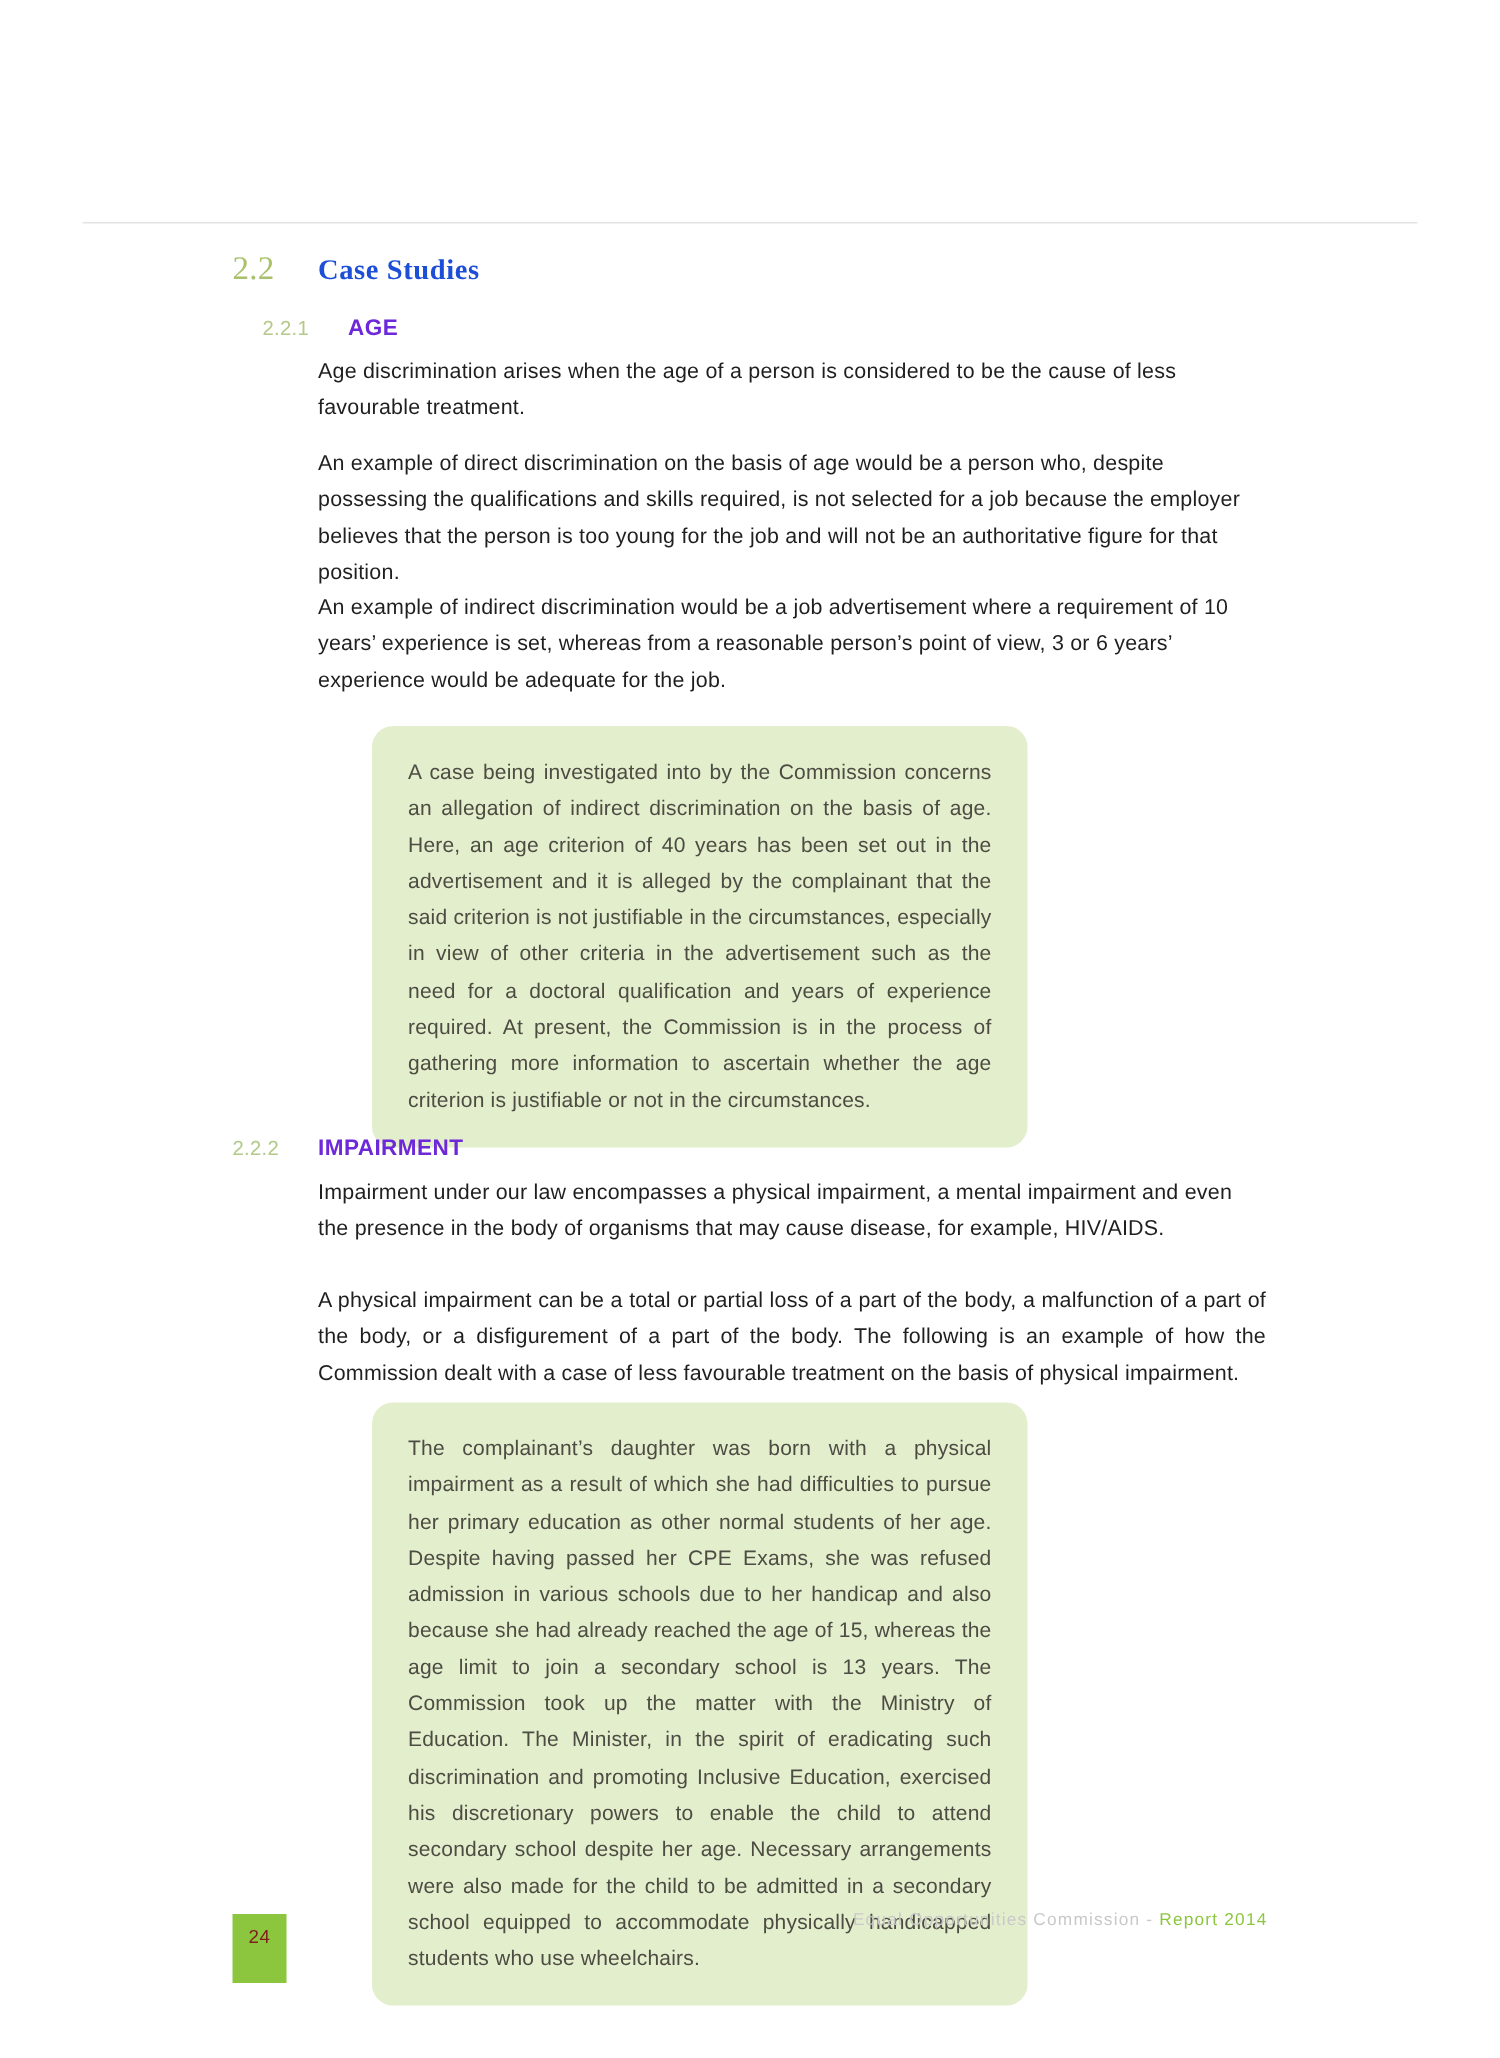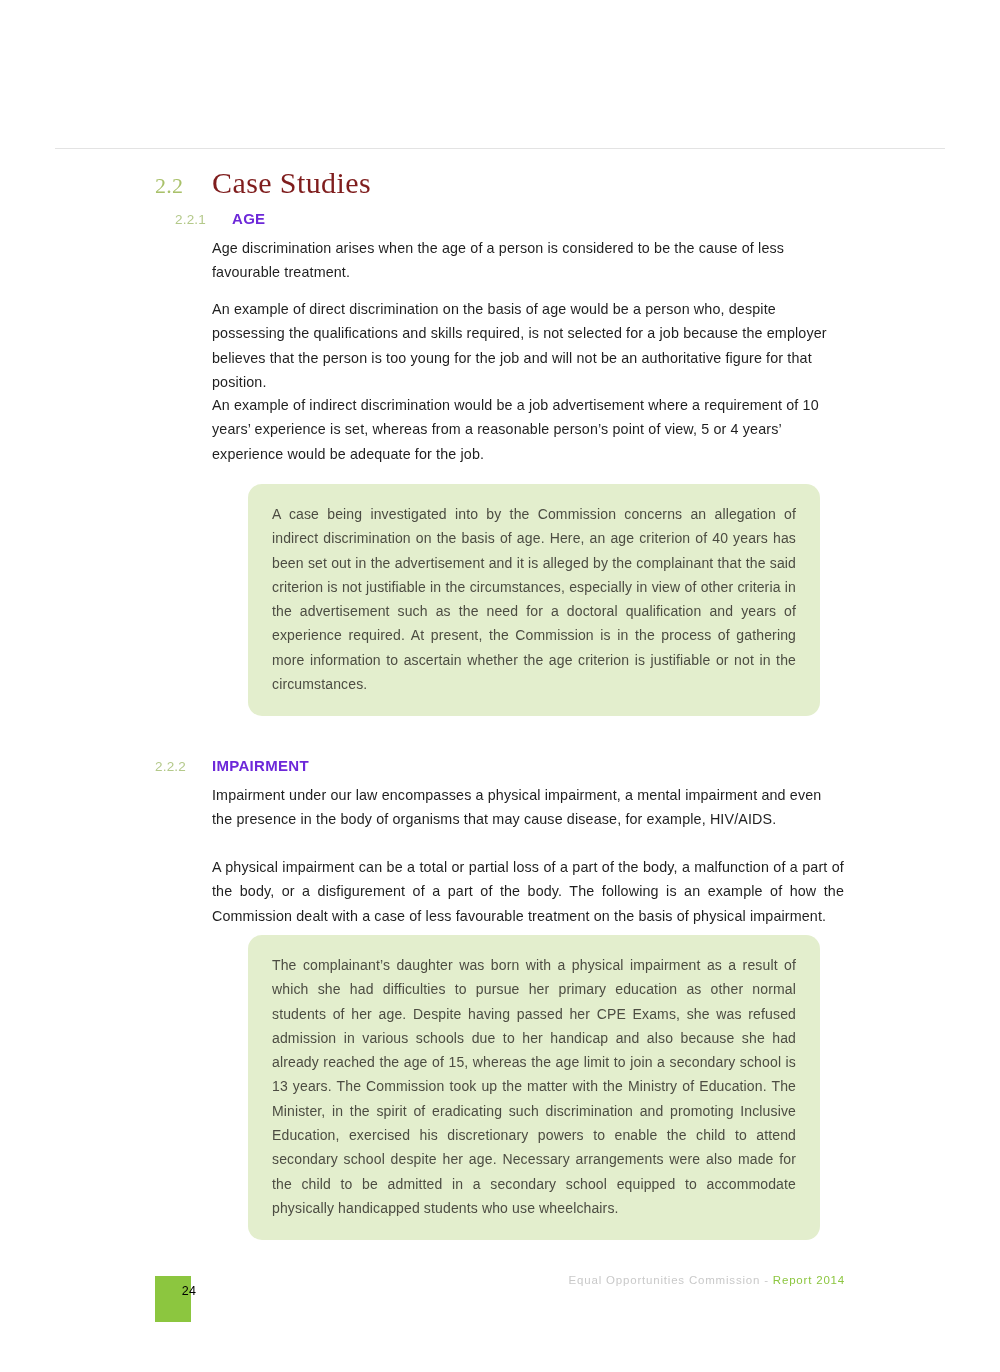--- a/index.html
+++ b/index.html
@@ -52,23 +52,23 @@
   }
   .section-head .num {
     font-family: Liberation Serif, serif;
     font-size: 22px;
     color: #a9c16a;
     width: 57px;
     letter-spacing: 0.2px;
   }
   .section-head .title {
     font-family: "Liberation Serif", serif;
-    font-size: 30px;
-    font-weight: normal;
-    color: #7f1d1d;
+    font-size: 19px;
+    font-weight: bold;
+    color: #1d4ed8;
     letter-spacing: 0.4px;
   }
 
   
   .sub-head {
     position: absolute;
     left: 155px;
     display: flex;
     align-items: baseline;
   }
@@ -99,21 +99,21 @@
     letter-spacing: 0.01em;
   }
   .para.ragged {
     text-align: left;
   }
 
   
   .callout {
     position: absolute;
     left: 248px;
-    width: 572px;
+    width: 437px;
     background: #e3eecd;
     border-radius: 14px;
     box-sizing: border-box;
     padding: 18px 24px 20px 24px;
   }
   .callout p {
     margin: 0;
     font-size: 14px;
     line-height: 24.3px;
     color: #4c4c42;
@@ -130,23 +130,22 @@
     height: 46px;
     background: #8cc63f;
   }
   .page-number-box span {
     position: absolute;
     left: 0;
     top: 8px;
     width: 36px;
     text-align: center;
     font-size: 12.5px;
-    color: #000000;
+    color: #7f1d1d;
     letter-spacing: 0.3px;
-    margin-left: 16px;
   }
 
   .footer-text {
     position: absolute;
     right: 155px;
     top: 1274px;
     font-size: 11.5px;
     letter-spacing: 0.07em;
     white-space: nowrap;
   }
@@ -171,21 +170,21 @@
       <span class="title">Case Studies</span>
     </div>
 
     <div class="sub-head" style="top:210px;margin-left:20px;">
       <span class="num">2.2.1</span>
       <span class="title">AGE</span>
     </div>
 
     <div class="para ragged" style="top:236px;">Age discrimination arises when the age of a person is considered to be the cause of less favourable treatment.</div>
     <div class="para ragged" style="top:297px;">An example of direct discrimination on the basis of age would be a person who, despite possessing the qualifications and skills required, is not selected for a job because the employer believes that the person is too young for the job and will not be an authoritative figure for that position.</div>
-    <div class="para ragged" style="top:393px;">An example of indirect discrimination would be a job advertisement where a requirement of 10 years’ experience is set, whereas from a reasonable person’s point of view, 5 or 4 years’ experience would be adequate for the job.</div>
+    <div class="para ragged" style="top:393px;">An example of indirect discrimination would be a job advertisement where a requirement of 10 years’ experience is set, whereas from a reasonable person’s point of view, 3 or 6 years’ experience would be adequate for the job.</div>
 
     <div class="callout" style="top:484px;">
       <p>A case being investigated into by the Commission concerns an allegation of indirect discrimination on the basis of age.  Here, an age criterion of 40 years has been set out in the advertisement and it is alleged by the complainant that the said criterion is not justifiable in the circumstances, especially in view of other criteria in the advertisement such as the need for a doctoral qualification and years of experience required. At present, the Commission is in the process of gathering more information to ascertain whether the age criterion is justifiable or not in the circumstances.</p>
     </div>
 
     <div class="sub-head" style="top:757px;">
       <span class="num">2.2.2</span>
       <span class="title">IMPAIRMENT</span>
     </div>
 

